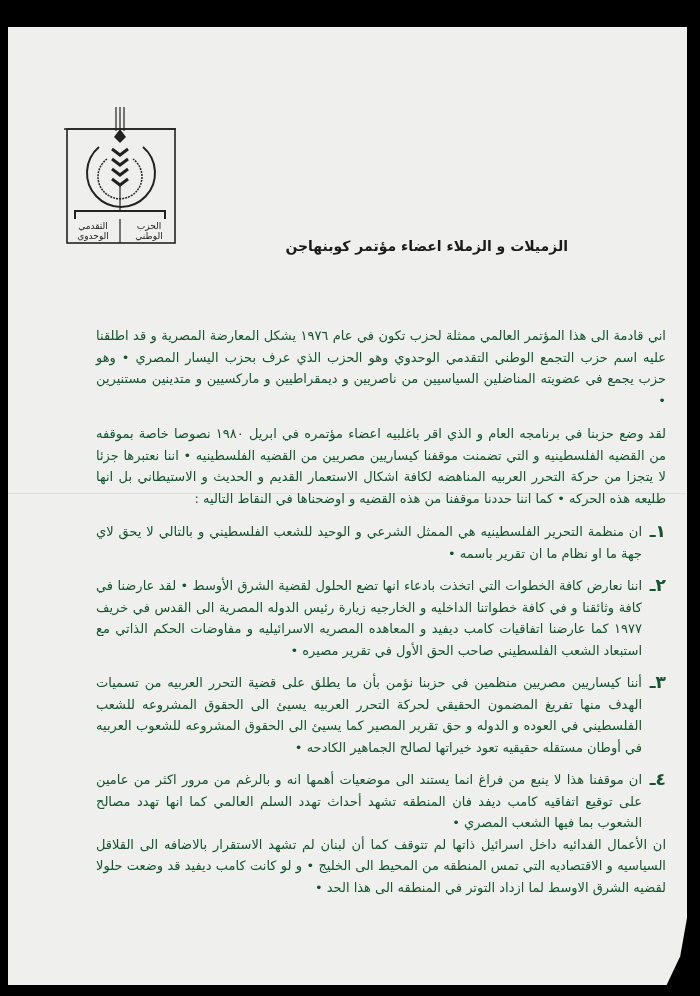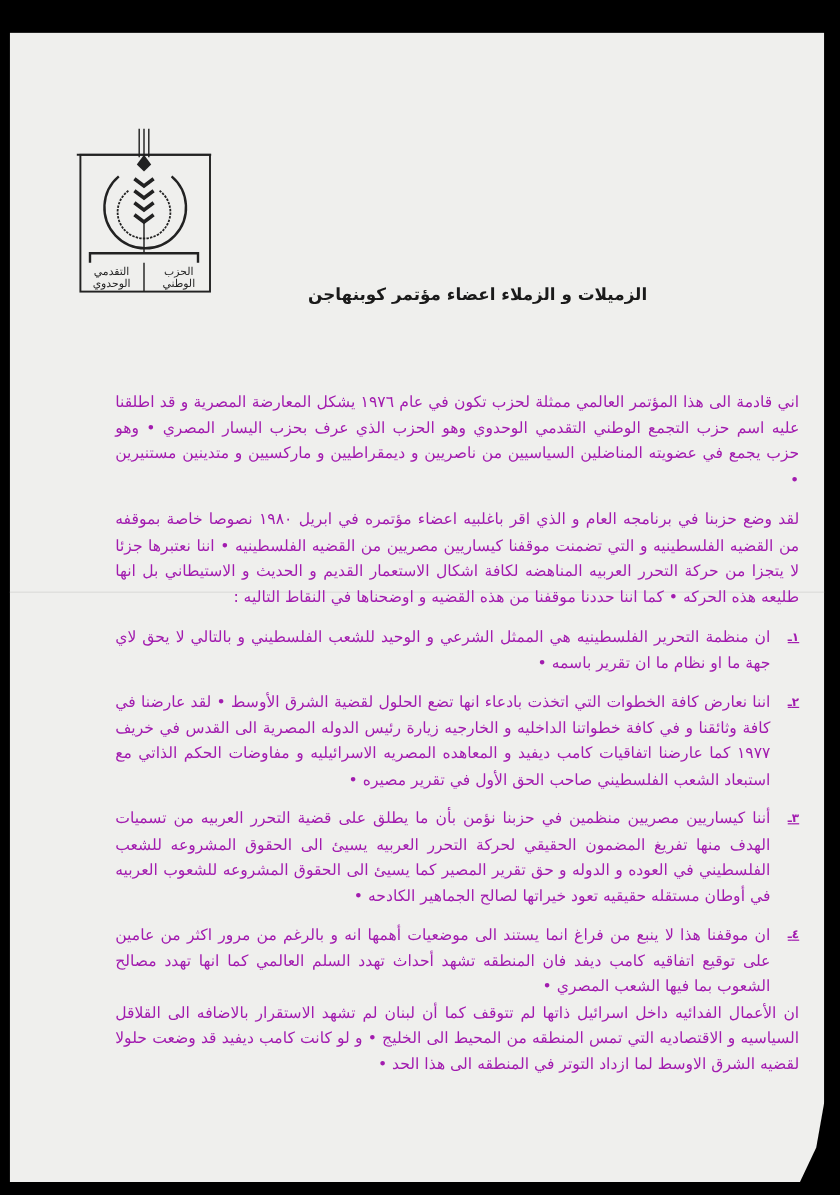--- a/index.html
+++ b/index.html
@@ -14,31 +14,31 @@
   }
   .fold {
     position:absolute; left:0; right:0; top:466px; height:1px; background:#dcdcda;
   }
   .logo {
     position:absolute; left:53px; top:80px; width:118px; height:142px;
   }
   .logo svg { width:100%; height:100%; }
   .heading {
     position:absolute; left:220px; top:208px; width:340px;
-    direction:rtl; text-align:center; color:#1a1a1a;
+    direction:rtl; text-align:right; color:#1a1a1a;
     font-size:14px; font-weight:bold; line-height:22px;
   }
   .body-text {
     position:absolute; left:88px; top:298px; width:570px;
-    direction:rtl; text-align:justify; color:#a21caf;
+    direction:rtl; text-align:justify; color:#14532d;
     font-size:13px; line-height:21.5px;
   }
   .para { margin:0 0 12px 0; }
   .item { display:flex; flex-direction:row; margin:0 0 11px 0; }
-  .item-num { width:24px; flex:none; font-weight:bold; font-size:10px;text-decoration:underline; }
+  .item-num { width:24px; flex:none; font-weight:bold; font-size:17px; }
   .item-text { flex:1; }
   .tail-para { margin:0; }
 </style>
 </head>
 <body>
 
 <div class="paper">
   <div class="fold"></div>
 
   <div class="logo">

